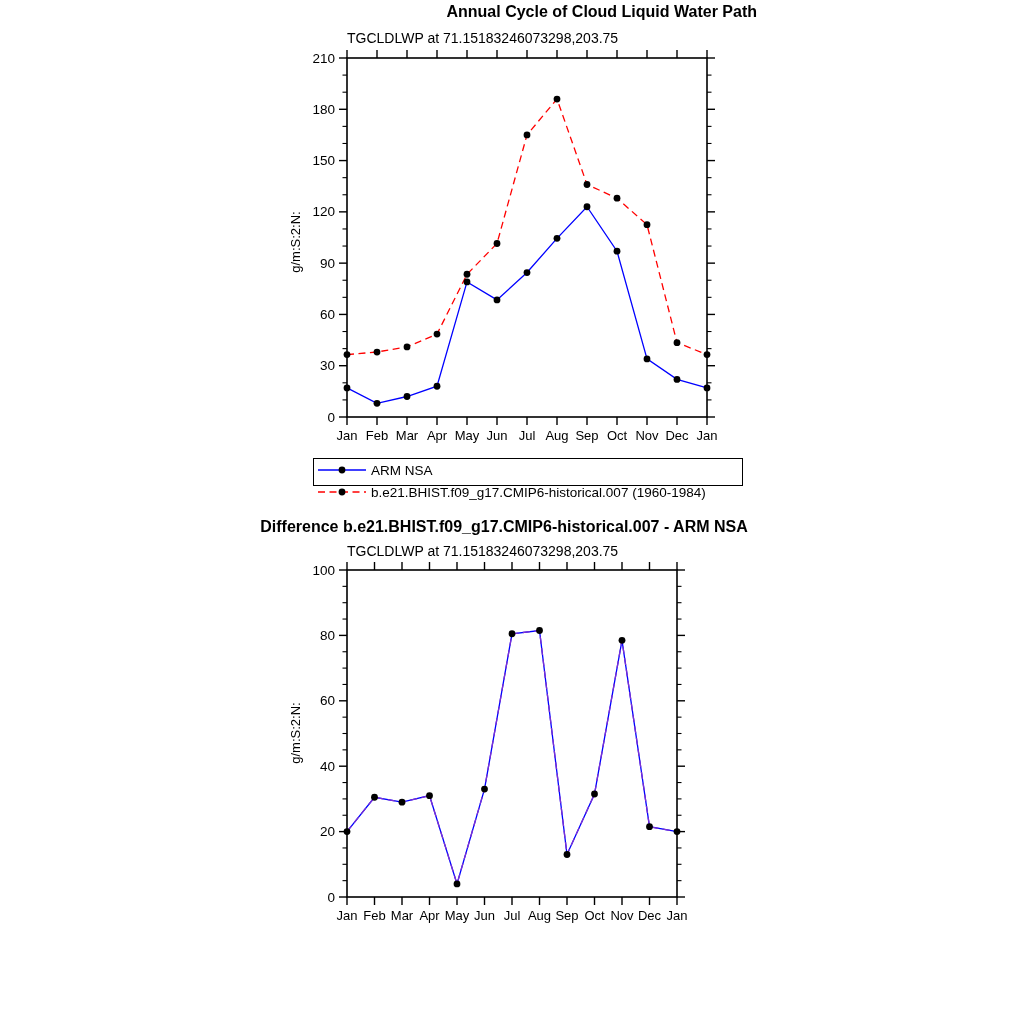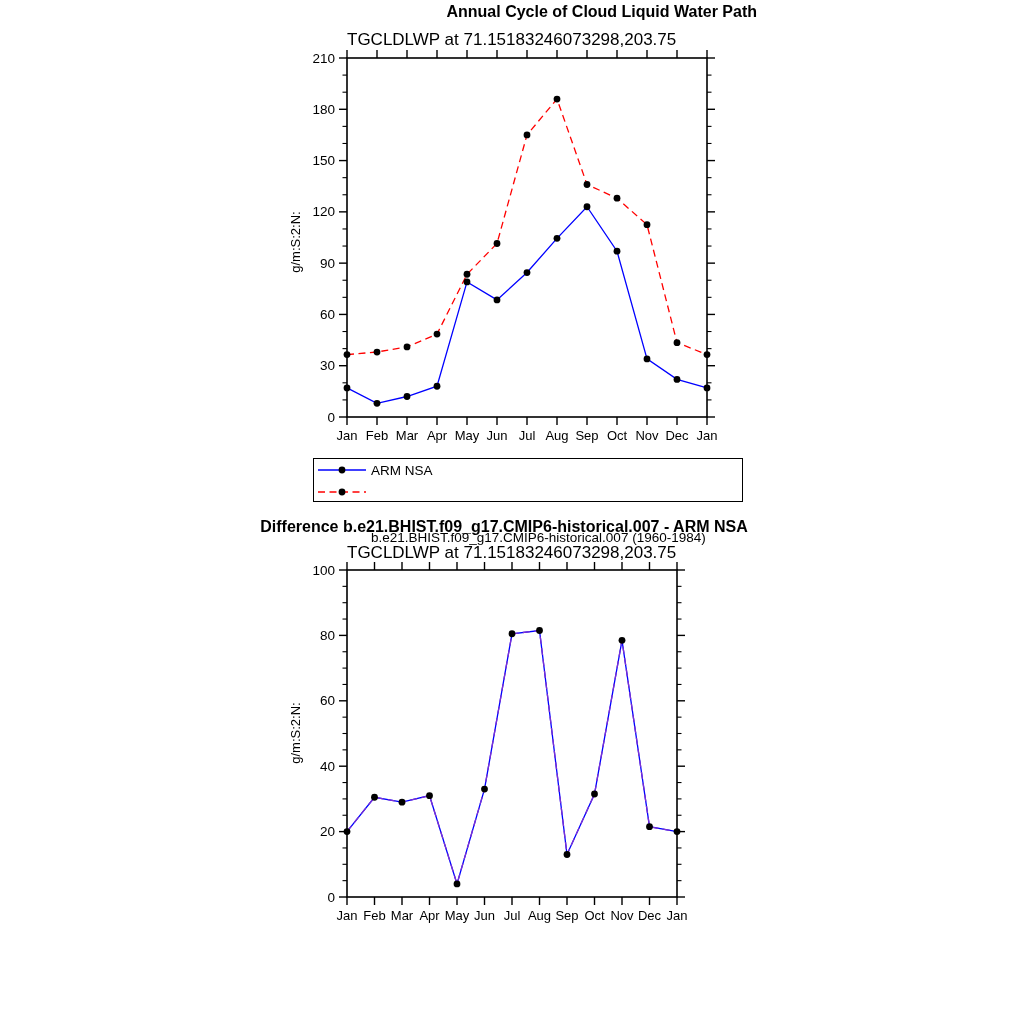--- a/index.html
+++ b/index.html
@@ -2,37 +2,37 @@
 <html><head>
 <meta charset="utf-8">
 <style>
   html,body{margin:0;padding:0;}
   body{
     width:1024px;height:1024px;background:#ffffff;position:relative;overflow:hidden;
     font-family:"Liberation Sans","DejaVu Sans",sans-serif;color:#000;
   }
   .abs{position:absolute;}
   .chart-title{font-weight:bold;font-size:16px;text-align:center;white-space:nowrap;}
-  .chart-subtitle{font-size:17px;white-space:nowrap;}
+  .chart-subtitle{font-size:14px;white-space:nowrap;}
   .y-axis-label{
     font-size:13px;text-align:center;width:200px;height:18px;line-height:18px;
     transform:rotate(-90deg);transform-origin:center center;white-space:nowrap;
   }
   #top-title{left:297px;top:3px;width:460px;text-align:right;}
   #top-subtitle{left:347px;top:30px;}
   #top-ylabel{left:196px;top:233px;}
   #bottom-title{left:244px;top:518px;width:520px;}
   #bottom-subtitle{left:347px;top:543px;}
   #bottom-ylabel{left:196px;top:724px;}
   #legend-box{
-    left:313px;top:458px;width:430px;height:44px;border:1.5px solid #000;box-sizing:border-box;
+    left:313px;top:458px;width:430px;height:28px;border:1.5px solid #000;box-sizing:border-box;
   }
   .legend-label{position:absolute;left:57px;font-size:13.5px;white-space:nowrap;line-height:17px;}
   #legend-label-0{top:3px;}
-  #legend-label-1{top:25px;margin-top:45px;}
+  #legend-label-1{top:25px;}
   svg text{font-family:"Liberation Sans","DejaVu Sans",sans-serif;}
 </style>
 </head>
 <body>
 
 <svg id="chart-canvas" class="abs" width="1024" height="1024" viewBox="0 0 1024 1024" style="left:0;top:0;">
     <g>
       <line x1="339" y1="417" x2="347" y2="417" stroke="#000" stroke-width="1.4"></line>
       <line x1="707" y1="417" x2="715" y2="417" stroke="#000" stroke-width="1.4"></line>
       <text x="335" y="421.5" text-anchor="end" font-size="13.5px" fill="#000">0</text>

